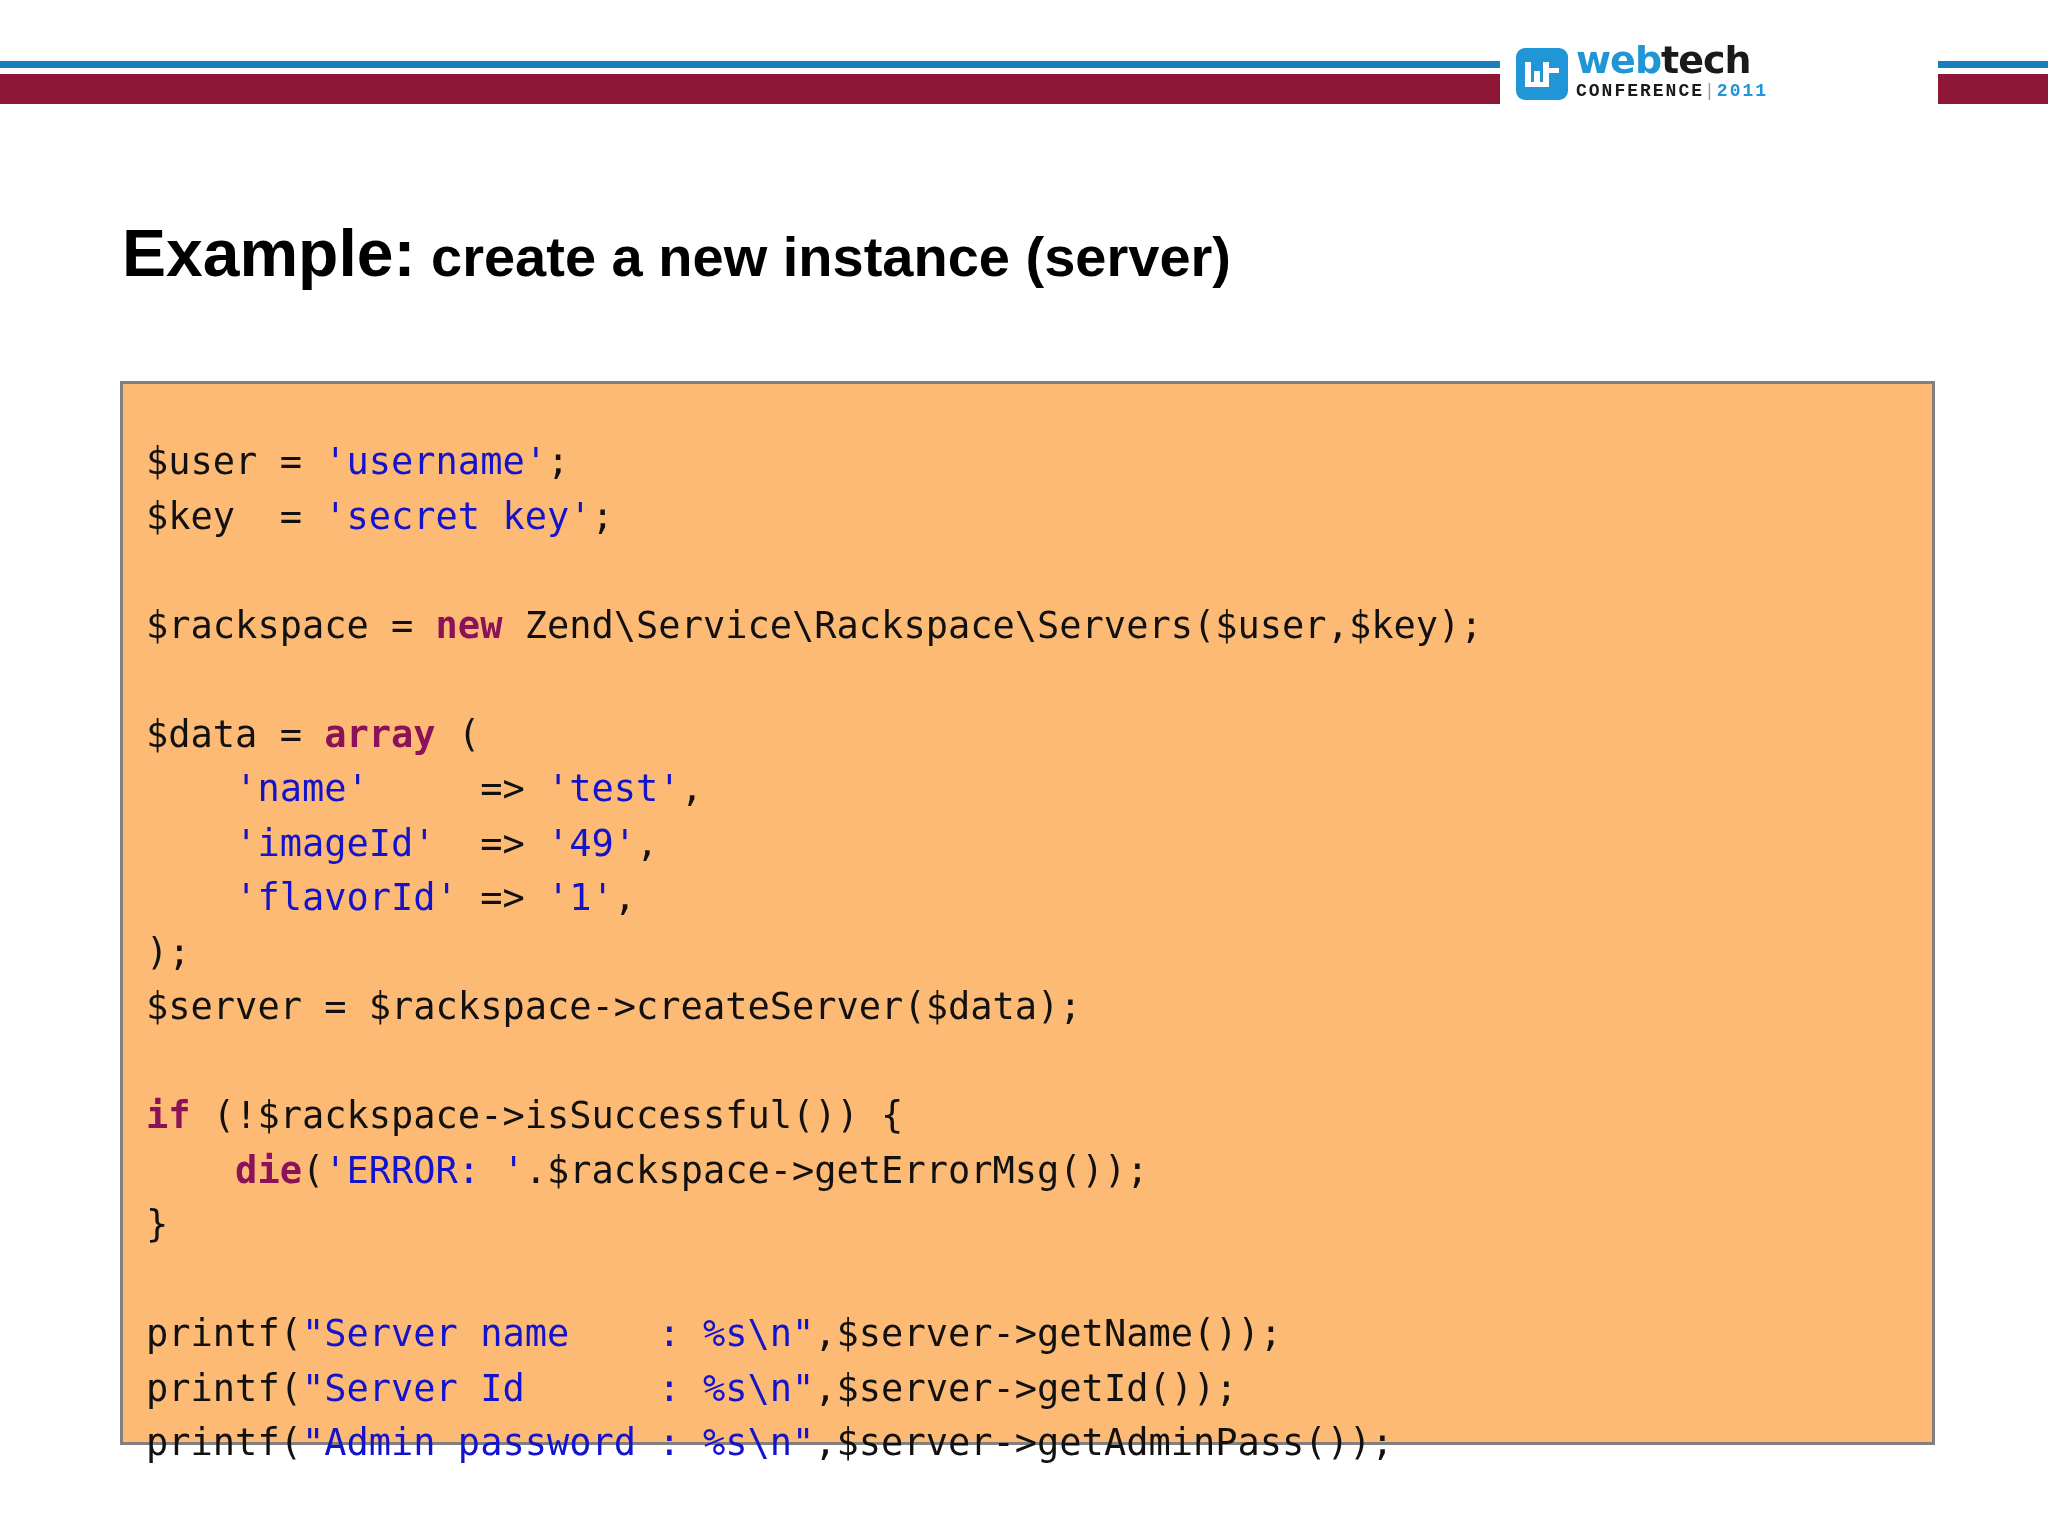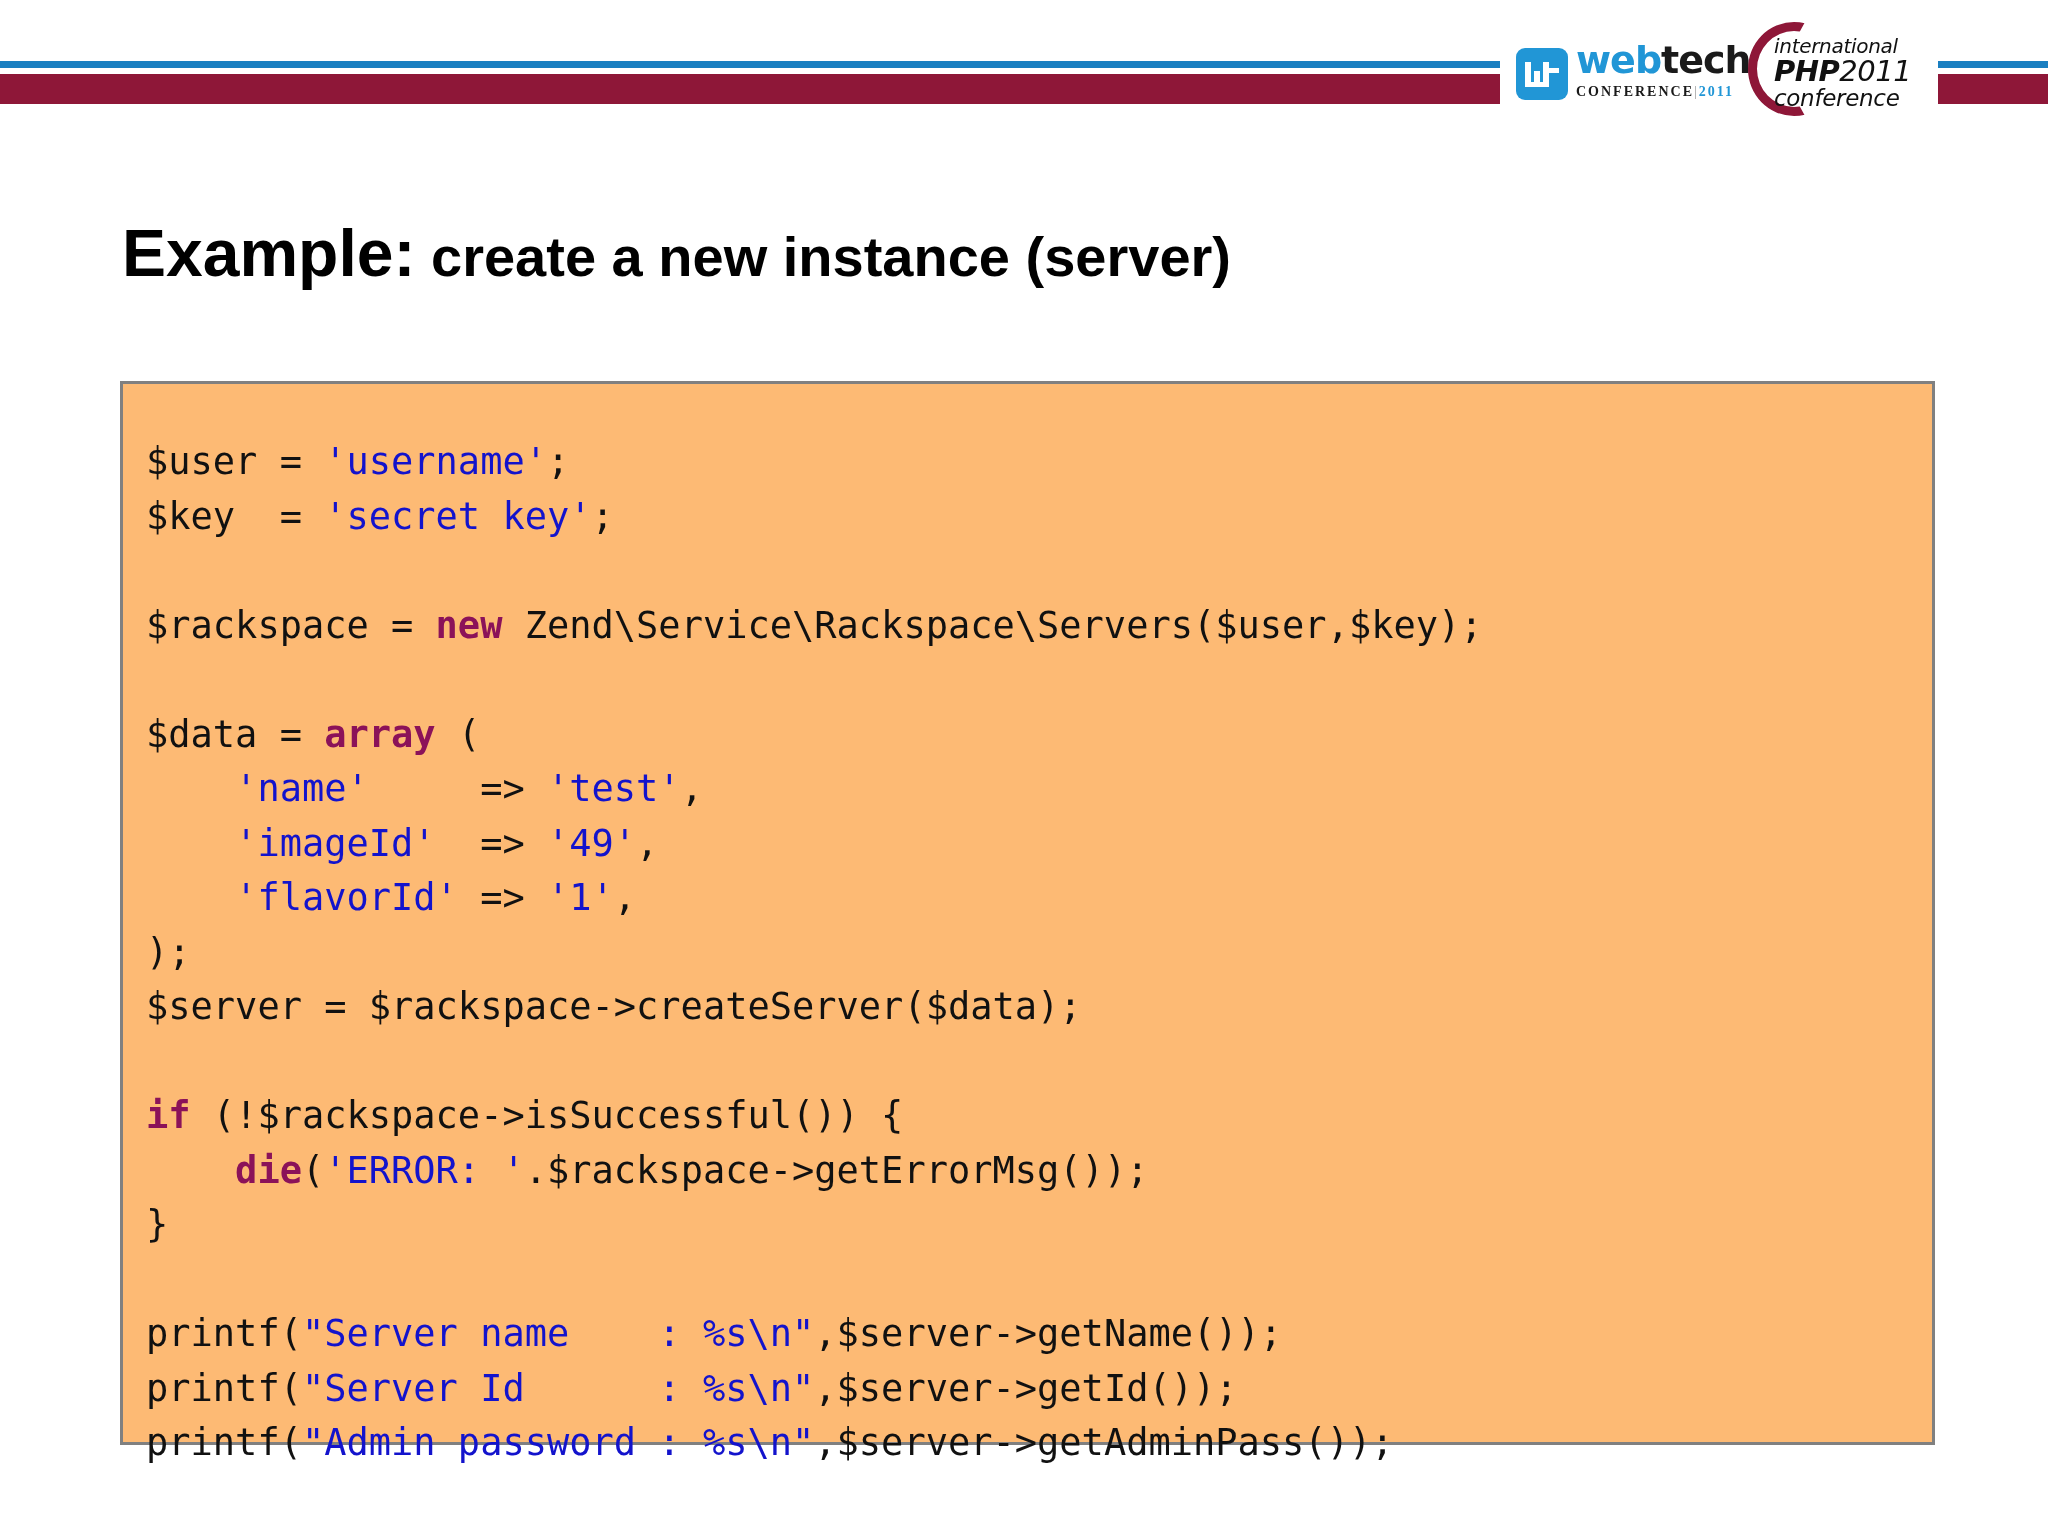--- a/index.html
+++ b/index.html
@@ -78,22 +78,22 @@
     font-weight: 700;
     letter-spacing: -1px;
     line-height: 40px;
     white-space: nowrap;
   }
   .wt-web  { color: #2196d6; }
   .wt-tech { color: #1a1a1a; }
   .wt-sub {
     position: absolute;
     left: 60px; top: 41px;
-    font-family: Liberation Serif, serif;
-    font-size: 14px;
+    font-family: Liberation Mono, monospace;
+    font-size: 18px;
     font-weight: 700;
     letter-spacing: 2.0px;
     line-height: 21px;
     white-space: nowrap;
     color: #1a1a1a;
   }
   .wt-sub .sep { color: #9a9a9a; font-weight: 400; }
   .wt-sub .yr  { color: #2196d6; }
 
   
@@ -193,27 +193,19 @@
           <i class="g2"></i>
           <i class="g3"></i>
           <i class="g4"></i>
           <i class="g5"></i>
       </div>
     </div>
     <div class="wt-word"><span class="wt-web">web</span><span class="wt-tech">tech</span></div>
     <div class="wt-sub"><span>CONFERENCE</span><span class="sep">|</span><span class="yr">2011</span></div>
   </div>
 
-  <div id="logo-phpconf">
-    <div class="php-swoosh"></div>
-    <div class="php-lines">
-      <div class="php-l1">international</div>
-      <div class="php-l2"><b>PHP</b><span>2011</span></div>
-      <div class="php-l3">conference</div>
-    </div>
-  </div>
 </div>
 
 <div id="page-title"><span class="t-main">Example:</span><span class="t-sub">&nbsp;</span><span class="t-sub">create a new instance (server)</span></div>
 
 <div id="code-box">
   <pre id="code-listing"><div class="code-line"><span class="tok-plain">$user = </span><span class="tok-str">'username'</span><span class="tok-plain">;</span></div><div class="code-line"><span class="tok-plain">$key  = </span><span class="tok-str">'secret key'</span><span class="tok-plain">;</span></div><div class="code-line">&nbsp;</div><div class="code-line"><span class="tok-plain">$rackspace = </span><span class="tok-kw">new</span><span class="tok-plain"> Zend\Service\Rackspace\Servers($user,$key);</span></div><div class="code-line">&nbsp;</div><div class="code-line"><span class="tok-plain">$data = </span><span class="tok-kw">array</span><span class="tok-plain"> (</span></div><div class="code-line"><span class="tok-plain">    </span><span class="tok-str">'name'</span><span class="tok-plain">     =&gt; </span><span class="tok-str">'test'</span><span class="tok-plain">,</span></div><div class="code-line"><span class="tok-plain">    </span><span class="tok-str">'imageId'</span><span class="tok-plain">  =&gt; </span><span class="tok-str">'49'</span><span class="tok-plain">,</span></div><div class="code-line"><span class="tok-plain">    </span><span class="tok-str">'flavorId'</span><span class="tok-plain"> =&gt; </span><span class="tok-str">'1'</span><span class="tok-plain">,</span></div><div class="code-line"><span class="tok-plain">);</span></div><div class="code-line"><span class="tok-plain">$server = $rackspace-&gt;createServer($data);</span></div><div class="code-line">&nbsp;</div><div class="code-line"><span class="tok-kw">if</span><span class="tok-plain"> (!$rackspace-&gt;isSuccessful()) {</span></div><div class="code-line"><span class="tok-plain">    </span><span class="tok-kw">die</span><span class="tok-plain">(</span><span class="tok-str">'ERROR: '</span><span class="tok-plain">.$rackspace-&gt;getErrorMsg());</span></div><div class="code-line"><span class="tok-plain">}</span></div><div class="code-line">&nbsp;</div><div class="code-line"><span class="tok-plain">printf(</span><span class="tok-str">"Server name    : %s\n"</span><span class="tok-plain">,$server-&gt;getName());</span></div><div class="code-line"><span class="tok-plain">printf(</span><span class="tok-str">"Server Id      : %s\n"</span><span class="tok-plain">,$server-&gt;getId());</span></div><div class="code-line"><span class="tok-plain">printf(</span><span class="tok-str">"Admin password : %s\n"</span><span class="tok-plain">,$server-&gt;getAdminPass());</span></div></pre>
 </div>
 
 </body></html>

